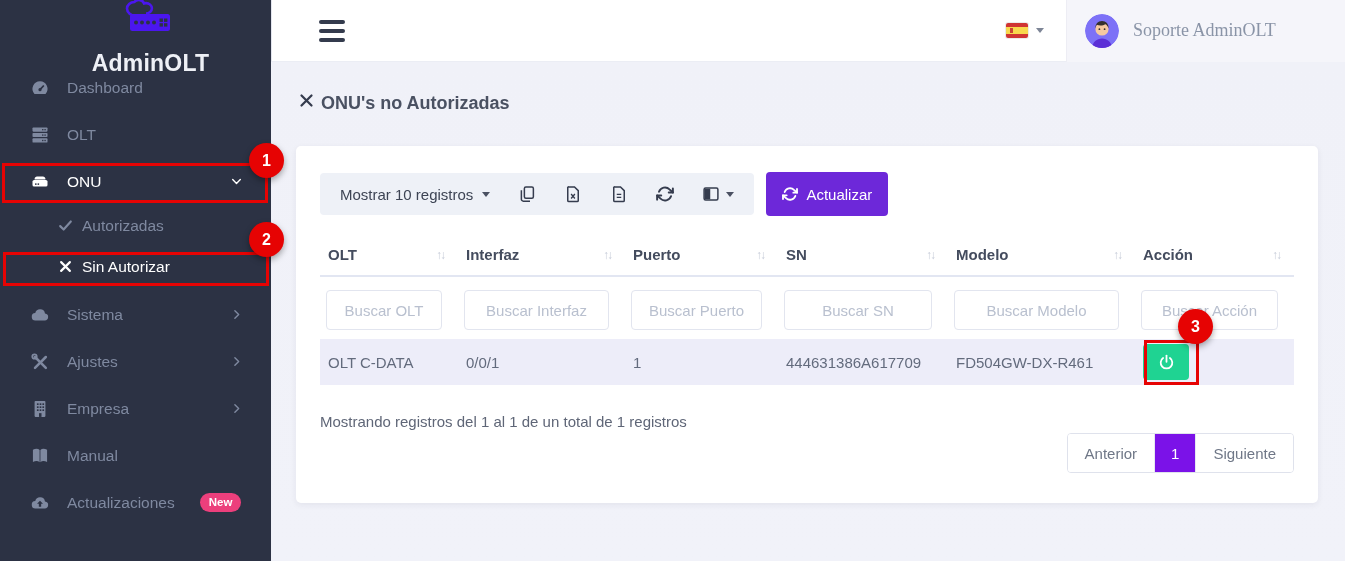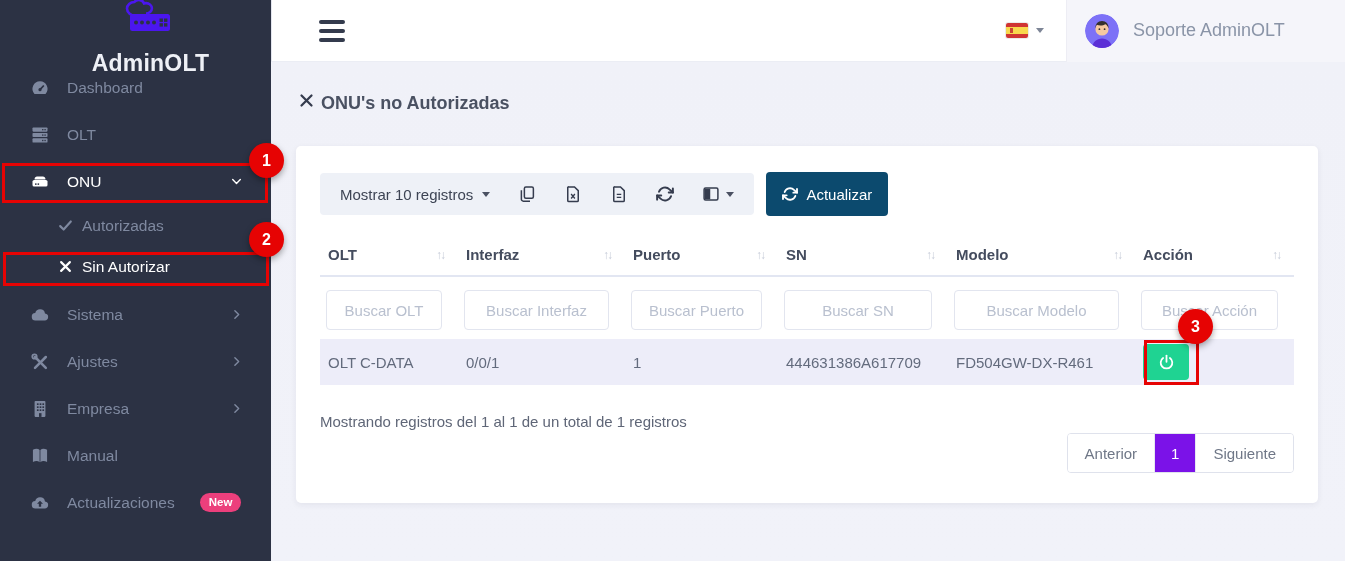--- a/index.html
+++ b/index.html
@@ -26,39 +26,39 @@
 
   
   .topbar { position:absolute; left:271px; top:0; width:1074px; height:62px; background:#ffffff; border-bottom:1px solid #ebedf4; border-left:1px solid #e3e5ee; z-index:1; display:flex; align-items:center; }
   .hamburger { margin-left:47px; width:26px; height:22px; display:flex; flex-direction:column; justify-content:space-between; background:none; border:none; cursor:pointer; }
   .hamburger span { display:block; height:4px; border-radius:2px; background:#343b4d; }
   .topbar-right { margin-left:auto; display:flex; align-items:center; height:100%; }
   .lang { display:flex; align-items:center; gap:8px; padding:0 22px; background:none; border:none; cursor:pointer; height:100%; }
   .flag { width:22px; height:15px; border-radius:2px; background:linear-gradient(to bottom,#d03433 0 25%, #f8d84d 25% 75%, #d03433 75% 100%); position:relative; box-shadow:0 0 0 1px rgba(0,0,0,.08); }
   .flag::after { content:""; position:absolute; left:4px; top:5px; width:3px; height:5px; background:#c43; }
   .caret-down { width:0; height:0; border-left:4.5px solid transparent; border-right:4.5px solid transparent; border-top:5px solid #7d8596; }
-  .userbox { display:flex; align-items:center; gap:14px; height:62px; padding:0 26px 0 18px; background:#f5f5fa; border-left:1px solid #ededf4; min-width:279px; cursor:pointer; border-top:none; border-right:none; border-bottom:none; font-family:Liberation Sans, sans-serif; }
+  .userbox { display:flex; align-items:center; gap:14px; height:62px; padding:0 26px 0 18px; background:#f5f5fa; border-left:1px solid #ededf4; min-width:279px; cursor:pointer; border-top:none; border-right:none; border-bottom:none; font-family:Liberation Serif, serif; }
   .avatar { width:34px; height:34px; border-radius:50%; overflow:hidden; flex:0 0 34px; }
   .user-name { color:#8a94a7; font-size:18px; }
 
   
   .content { position:absolute; left:272px; top:63px; width:1073px; height:498px; background:linear-gradient(180deg,#f0f1f8, #f1f2f9); }
   .page-title { display:flex; gap:7px; margin:30px 0 0 27px; color:#4a5162; font-size:18px; font-weight:700; }
   .page-title .ic svg { width:15px; height:15px; display:block; }
 
   .card { position:absolute; left:24px; top:83px; width:1022px; height:357px; background:#ffffff; border-radius:5px; box-shadow:0 2px 6px rgba(40,45,70,.07); padding:26px 24px 0; }
 
   .toolbar { display:flex; align-items:center; height:44px; }
   .tools { display:flex; align-items:center; height:42px; background:#eef1f7; border-radius:4px; padding:0 20px; gap:0; }
   .length-menu { display:flex; align-items:center; gap:9px; background:none; border:none; cursor:pointer; font-family:inherit; font-size:15px; color:#3d4454; padding:0; }
   .length-menu .caret-down { border-top-color:#4a5162; }
   .tbtn { background:none; border:none; cursor:pointer; padding:0; margin-left:28px; display:flex; align-items:center; gap:6px; color:#353c4e; }
   .tbtn svg { width:18px; height:18px; display:block; }
   .tbtn .caret-down { border-top-color:#4a5162; }
-  .btn-refresh { margin-left:12px; height:44px; background:#0c4a6e; color:#fff; border:none; border-radius:4px; font-family:inherit; font-size:15px; display:flex; align-items:center; gap:8px; padding:0 16px; cursor:pointer; }
+  .btn-refresh { margin-left:12px; height:44px; background:#6d28d9; color:#fff; border:none; border-radius:4px; font-family:inherit; font-size:15px; display:flex; align-items:center; gap:8px; padding:0 16px; cursor:pointer; }
   .btn-refresh svg { width:16px; height:16px; }
   .searchbox { margin-left:auto; width:262px; height:40px; border:1px solid #dfe2ec; border-radius:4px; display:flex; align-items:center; padding:0 12px; gap:10px; background:#fff; }
   .searchbox svg { width:17px; height:17px; color:#4a5162; flex:0 0 17px; }
   .searchbox input { border:none; outline:none; width:100%; font-family:inherit; font-size:15px; color:#4a5162; }
   .searchbox input::placeholder { color:#aab1c2; }
 
   table.grid { width:974px; border-collapse:collapse; margin-top:20px; table-layout:fixed; }
   .grid th { text-align:left; font-size:15px; font-weight:700; color:#444c5e; padding:10px 14px 12px 8px; border-bottom:2px solid #e2e6f2; }
   .grid th .th-inner { display:flex; align-items:center; justify-content:space-between; }
   .grid th .sort { font-size:12px; color:#c7ccd9; letter-spacing:-2px; font-weight:400; cursor:pointer; }

